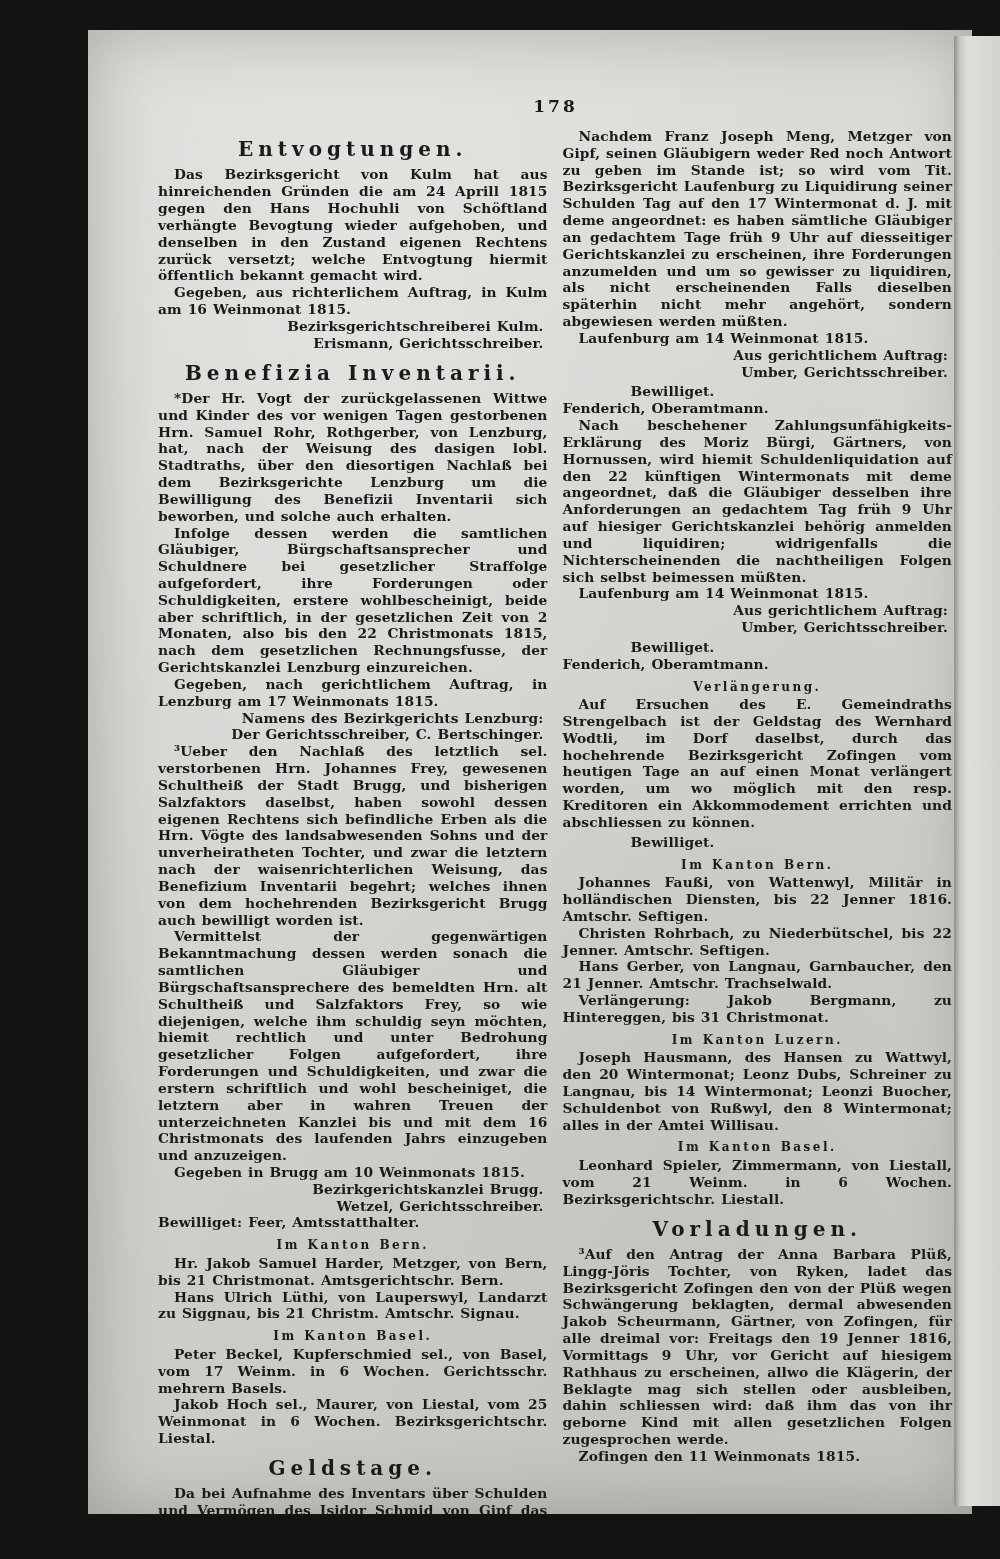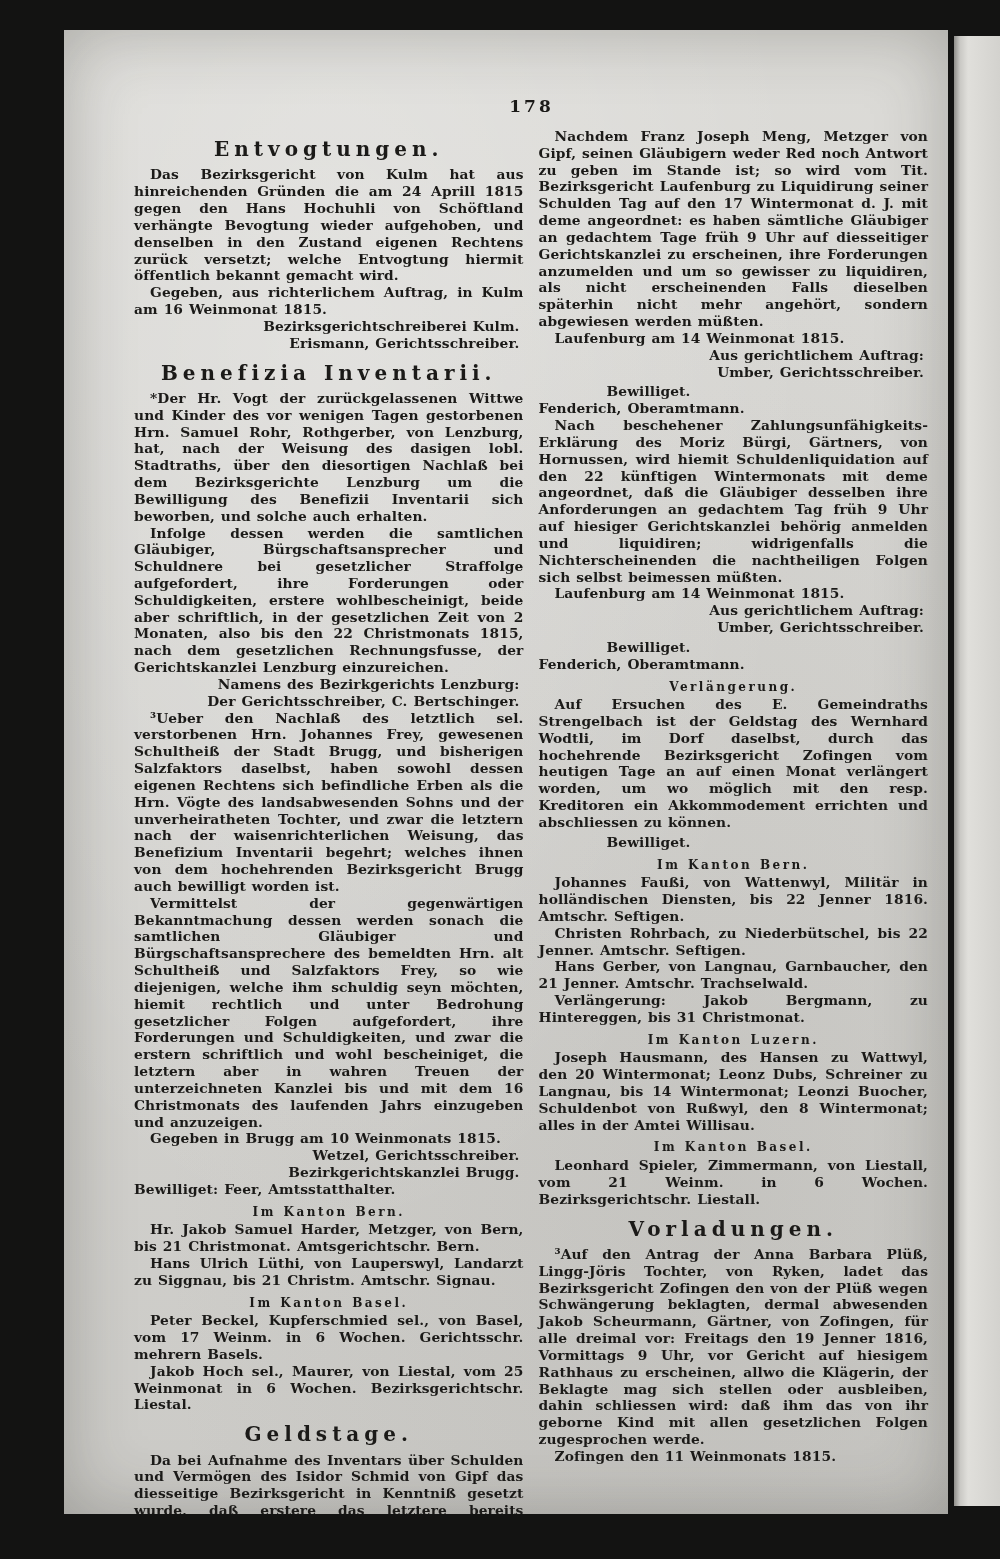--- a/index.html
+++ b/index.html
@@ -7,21 +7,21 @@
     width: 1000px; height: 1559px;
     background: #131312;
     position: relative;
     font-family: "DejaVu Serif", "Liberation Serif", serif;
     overflow: hidden;
   }
   .stage { position: absolute; inset: 0; }
 
   .paper {
     position: absolute;
-    left: 64px; top: 30px;
+    left: 88px; top: 30px;
     width: 884px; height: 1484px;
     background-color: var(--paper, #d8d7d3);
     background-image:
       radial-gradient(ellipse at 30% 20%, rgba(255,255,255,0.25), rgba(255,255,255,0) 55%),
       radial-gradient(ellipse at 75% 80%, rgba(120,118,112,0.12), rgba(120,118,112,0) 60%),
       linear-gradient(180deg, rgba(255,255,255,0.10), rgba(0,0,0,0.06));
     box-shadow: inset 0 0 70px rgba(40,38,34,0.28);
     overflow: hidden;
   }
 
@@ -92,30 +92,31 @@
             <div class="h1">Entvogtungen.</div>
             <div class="para">Das Bezirksgericht von Kulm hat aus hinreichenden Gründen die am 24 Aprill 1815 gegen den Hans Hochuhli von Schöftland verhängte Bevogtung wieder aufgehoben, und denselben in den Zustand eigenen Rechtens zurück versetzt; welche Entvogtung hiermit öffentlich bekannt gemacht wird.</div>
             <div class="para">Gegeben, aus richterlichem Auftrag, in Kulm am 16 Weinmonat 1815.</div>
             <div class="sig-block">
               <div class="sig-line">Bezirksgerichtschreiberei Kulm.</div>
               <div class="sig-line">Erismann, Gerichtsschreiber.</div>
             </div>
             <div class="h1">Benefizia Inventarii.</div>
             <div class="para">*Der Hr. Vogt der zurückgelassenen Wittwe und Kinder des vor wenigen Tagen gestorbenen Hrn. Samuel Rohr, Rothgerber, von Lenzburg, hat, nach der Weisung des dasigen lobl. Stadtraths, über den diesortigen Nachlaß bei dem Bezirksgerichte Lenzburg um die Bewilligung des Benefizii Inventarii sich beworben, und solche auch erhalten.</div>
             <div class="para">Infolge dessen werden die samtlichen Gläubiger, Bürgschaftsansprecher und Schuldnere bei gesetzlicher Straffolge aufgefordert, ihre Forderungen oder Schuldigkeiten, erstere wohlbescheinigt, beide aber schriftlich, in der gesetzlichen Zeit von 2 Monaten, also bis den 22 Christmonats 1815, nach dem gesetzlichen Rechnungsfusse, der Gerichtskanzlei Lenzburg einzureichen.</div>
+            <div class="para">Gegeben, nach gerichtlichem Auftrag, in Lenzburg am 17 Weinmonats 1815.</div>
             <div class="sig-block">
               <div class="sig-line">Namens des Bezirkgerichts Lenzburg:</div>
               <div class="sig-line">Der Gerichtsschreiber, C. Bertschinger.</div>
             </div>
             <div class="para">³Ueber den Nachlaß des letztlich sel. verstorbenen Hrn. Johannes Frey, gewesenen Schultheiß der Stadt Brugg, und bisherigen Salzfaktors daselbst, haben sowohl dessen eigenen Rechtens sich befindliche Erben als die Hrn. Vögte des landsabwesenden Sohns und der unverheiratheten Tochter, und zwar die letztern nach der waisenrichterlichen Weisung, das Benefizium Inventarii begehrt; welches ihnen von dem hochehrenden Bezirksgericht Brugg auch bewilligt worden ist.</div>
             <div class="para">Vermittelst der gegenwärtigen Bekanntmachung dessen werden sonach die samtlichen Gläubiger und Bürgschaftsansprechere des bemeldten Hrn. alt Schultheiß und Salzfaktors Frey, so wie diejenigen, welche ihm schuldig seyn möchten, hiemit rechtlich und unter Bedrohung gesetzlicher Folgen aufgefordert, ihre Forderungen und Schuldigkeiten, und zwar die erstern schriftlich und wohl bescheiniget, die letztern aber in wahren Treuen der unterzeichneten Kanzlei bis und mit dem 16 Christmonats des laufenden Jahrs einzugeben und anzuzeigen.</div>
             <div class="para">Gegeben in Brugg am 10 Weinmonats 1815.</div>
             <div class="sig-block">
+              <div class="sig-line">Bezirkgerichtskanzlei Brugg.</div>
               <div class="sig-line">Wetzel, Gerichtsschreiber.</div>
-              <div class="sig-line">Bezirkgerichtskanzlei Brugg.</div>
             </div>
             <div class="sig-left">Bewilliget: Feer, Amtsstatthalter.</div>
             <div class="h2">Im Kanton Bern.</div>
             <div class="para">Hr. Jakob Samuel Harder, Metzger, von Bern, bis 21 Christmonat. Amtsgerichtschr. Bern.</div>
             <div class="para">Hans Ulrich Lüthi, von Lauperswyl, Landarzt zu Siggnau, bis 21 Christm. Amtschr. Signau.</div>
             <div class="h2">Im Kanton Basel.</div>
             <div class="para">Peter Beckel, Kupferschmied sel., von Basel, vom 17 Weinm. in 6 Wochen. Gerichtsschr. mehrern Basels.</div>
             <div class="para">Jakob Hoch sel., Maurer, von Liestal, vom 25 Weinmonat in 6 Wochen. Bezirksgerichtschr. Liestal.</div>
             <div class="h1">Geldstage.</div>
             <div class="para">Da bei Aufnahme des Inventars über Schulden und Vermögen des Isidor Schmid von Gipf das diesseitige Bezirksgericht in Kenntniß gesetzt wurde, daß erstere das letztere bereits übersteige; so wird zu Liquidirung der Schulden Tag auf den 15 Wintermonat d. J. mit deme angeordnet, daß sämtliche Gläubiger des Isidor Schmid an gedachtem Tage früh 9 Uhr auf diesseitiger Gerichtskanzlei zu erscheinen, ihre Forderungen anzumelden und um so gewisser zu liquidiren haben, als die Nichterscheinenden späterhin nicht mehr angehört, sondern abgewiesen werden müßten.</div>

